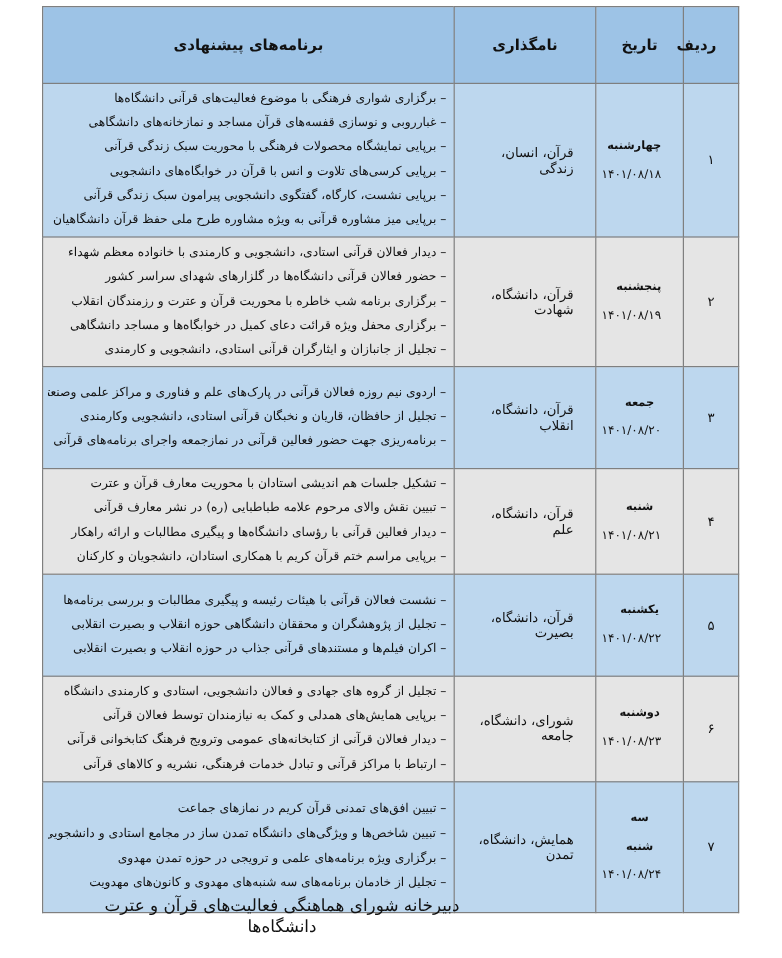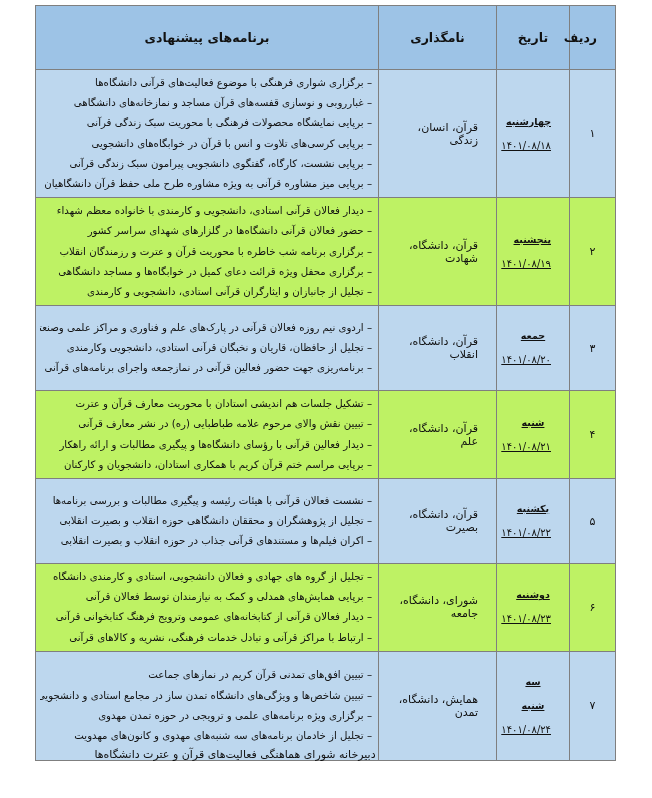--- a/index.html
+++ b/index.html
@@ -8,31 +8,31 @@
     position: absolute; left: 35px; top: 5px; width: 581px;
     border-collapse: collapse; direction: rtl; table-layout: fixed;
   }
   .tbl td, .tbl th { border: 1.5px solid #7f7f7f; padding: 18px; vertical-align: middle; }
   .tbl th { background: #9dc3e6; height: 27px; font-size: 12.5px; font-weight: bold; color: #111; text-align: center; }
   .col-row { width: 46px; }
   .col-date { width: 73px; }
   .col-name { width: 118px; }
   .col-prog { width: auto; }
   tr.dark td { background: #bdd7ee; }
-  tr.light td { background: #bef264; }
+  tr.light td { background: #e5e5e5; }
   .c-row { text-align: center; font-size: 11px; color: #111; }
-  .c-date { text-align: center; font-size: 10px; color: #111; line-height: 24px; text-decoration: underline; }
+  .c-date { text-align: center; font-size: 10px; color: #111; line-height: 24px; }
   .c-date .day { font-weight: bold; font-size: 9.5px; display: block; }
   .c-date .dt { display: block; font-size: 10px; }
   .c-name { text-align: right; font-size: 11px; color: #111; }
   .c-prog { text-align: right; font-size: 10.2px; color: #111; padding: 3px 6px 3px 4px !important; margin-left: 28px; }
   .c-prog .item { display: block; line-height: 20.2px; white-space: nowrap; overflow: hidden; }
   .footer {
     position: absolute; left: 60px; width: 350px; top: 746px;
-    direction: rtl; text-align: center; font-size: 11px; color: #111; line-height: 18px;
+    direction: rtl; text-align: center; font-size: 14px; color: #111; line-height: 18px;
   }
   .footer .line2 { display: block; padding-left: 110px; }
 </style>
 </head>
 <body>
 
 <table class="tbl">
   <colgroup>
     <col class="col-row">
       <col class="col-date">

